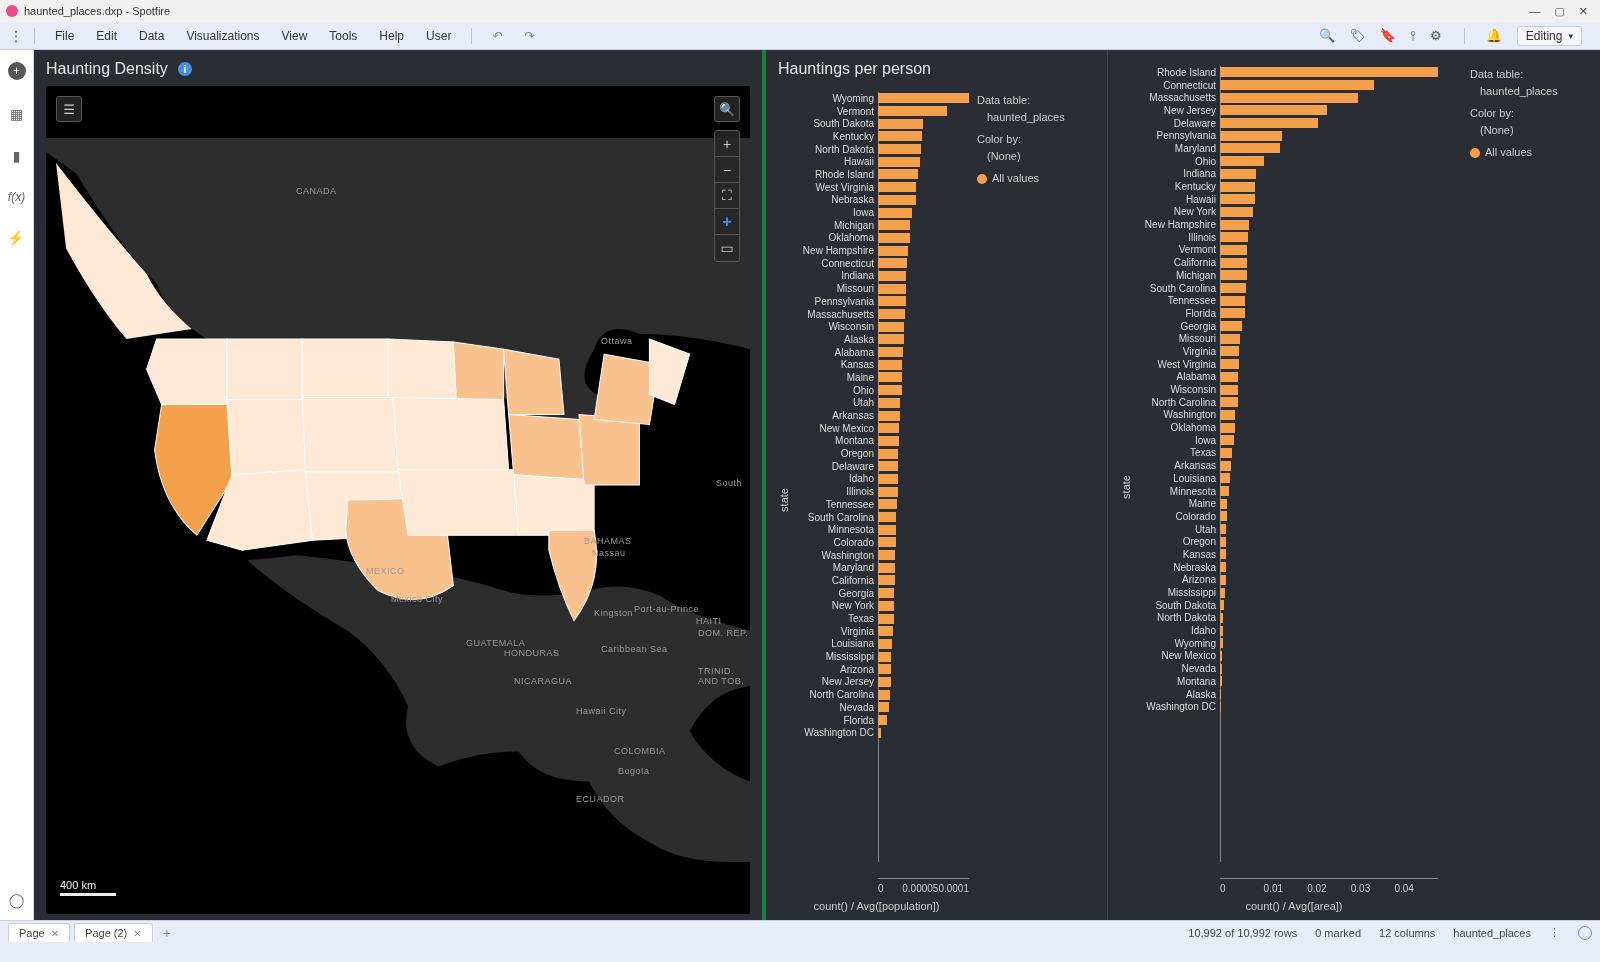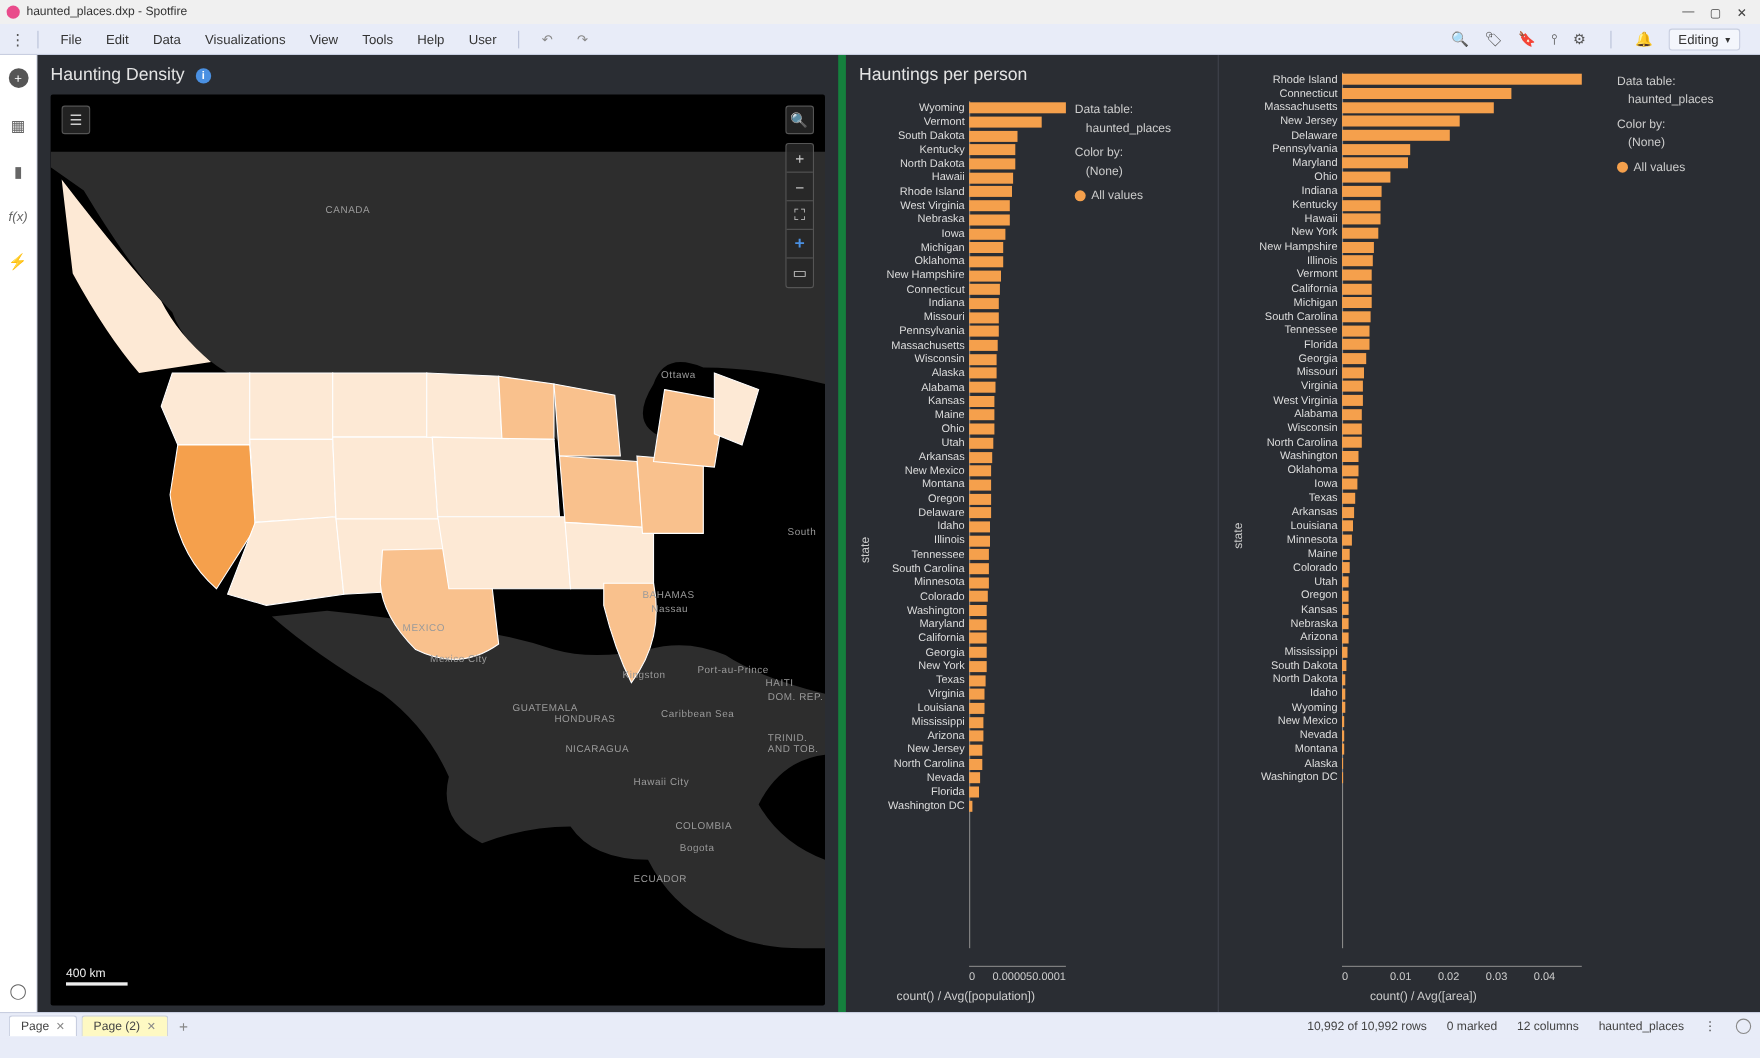--- a/index.html
+++ b/index.html
@@ -15,21 +15,21 @@
 .menubar .right .ico{cursor:pointer}
 .menubar .edit-mode{display:flex;align-items:center;gap:6px;font-size:12px;color:#333;padding:2px 8px;border:1px solid #c8cee0;border-radius:3px;background:#f4f6fc}
 .work{display:flex;height:870px}
 .lrail{width:34px;background:#fff;border-right:1px solid #d8dcec;display:flex;flex-direction:column;align-items:center;padding-top:12px;gap:26px;color:#666;font-size:14px}
 .lrail .plus{width:18px;height:18px;border-radius:50%;background:#555;color:#fff;display:flex;align-items:center;justify-content:center;font-size:12px}
 .lrail .fx{font-style:italic;font-size:12px}
 .lrail .spacer{flex:1}
 .canvas{flex:1;background:#2a2d33;display:flex;position:relative}
 .panel{display:flex;flex-direction:column;padding:10px 12px 6px 12px;position:relative}
 .panel.map{flex:0 0 728px}
-.panel.c1{flex:0 0 345px;border-left:7px solid #15803d}
+.panel.c1{flex:0 0 345px;border-left:4px solid #15803d}
 .panel.c2{flex:1;border-left:1px solid #40444c}
 .p-title{color:#e4e4e4;font-size:16px;font-weight:400;margin-bottom:8px;display:flex;align-items:center;gap:10px}
 .p-title .info{width:14px;height:14px;border-radius:50%;background:#4a90e2;color:#fff;font-size:10px;display:flex;align-items:center;justify-content:center;font-weight:bold}
 .mapbox{flex:1;background:#000;position:relative;border-radius:2px;overflow:hidden}
 .map-layers{position:absolute;top:10px;left:10px;width:26px;height:26px;background:rgba(40,40,40,.85);border:1px solid #555;border-radius:3px;display:flex;align-items:center;justify-content:center;color:#ccc;font-size:13px}
 .map-search{position:absolute;top:10px;right:10px;width:26px;height:26px;background:rgba(40,40,40,.85);border:1px solid #555;border-radius:3px;display:flex;align-items:center;justify-content:center;color:#ccc;font-size:13px}
 .map-ctrls{position:absolute;top:44px;right:10px;width:26px;background:rgba(40,40,40,.85);border:1px solid #555;border-radius:3px;display:flex;flex-direction:column}
 .map-ctrls div{height:26px;display:flex;align-items:center;justify-content:center;color:#ccc;font-size:14px;border-bottom:1px solid #555;cursor:pointer}
 .map-ctrls div:last-child{border-bottom:none}
 .map-ctrls .blue{color:#4a90e2;font-size:16px;font-weight:bold}
@@ -51,21 +51,21 @@
 .panel.c2 .xaxis{left:100px;right:150px}
 .xaxis span{flex:1;text-align:left}
 .xaxt{position:absolute;bottom:2px;left:0;right:120px;text-align:center;color:#ccc;font-size:11px}
 .legend{position:absolute;top:6px;right:6px;width:112px;color:#ccc;font-size:11px;line-height:1.5}
 .legend .sw{display:inline-block;width:10px;height:10px;background:#f5a04c;border-radius:50%;margin-right:5px;vertical-align:middle}
 .vline{position:absolute;top:6px;bottom:52px;width:1px;background:#888}
 .panel.c1 .vline{left:100px}
 .panel.c2 .vline{left:100px}
 .statusbar{height:24px;background:#e8ecf8;border-top:1px solid #c8cee0;display:flex;align-items:center;font-size:11px;color:#444;padding:0 8px}
 .statusbar .tab{padding:3px 10px;background:#fff;border:1px solid #c8cee0;border-bottom:none;border-radius:3px 3px 0 0;margin-right:4px;display:flex;align-items:center;gap:6px}
-.statusbar .tab.inactive{background:#fef9c3}
+.statusbar .tab.inactive{background:#ffffff}
 .statusbar .tab .x{color:#888;font-size:10px}
 .statusbar .newtab{color:#888;font-size:14px;padding:0 6px;cursor:pointer}
 .statusbar .right{margin-left:auto;display:flex;gap:18px;align-items:center}
 .statusbar .globe{width:14px;height:14px;border:1px solid #888;border-radius:50%}
 </style>
 </head>
 <body>
 
 <div class="titlebar">
   <div class="spot-icon"></div>
@@ -157,21 +157,21 @@
         <div class="maplabel" style="top:100px;left:250px">CANADA</div>
         <div class="maplabel" style="top:250px;left:555px">Ottawa</div>
         <div class="maplabel" style="top:480px;left:320px">MEXICO</div>
         <div class="maplabel" style="top:508px;left:345px">Mexico City</div>
         <div class="maplabel" style="top:450px;left:538px">BAHAMAS</div>
         <div class="maplabel" style="top:462px;left:546px">Nassau</div>
         <div class="maplabel" style="top:552px;left:420px">GUATEMALA</div>
         <div class="maplabel" style="top:562px;left:458px">HONDURAS</div>
         <div class="maplabel" style="top:590px;left:468px">NICARAGUA</div>
         <div class="maplabel" style="top:558px;left:555px">Caribbean Sea</div>
-        <div class="maplabel" style="top:522px;left:520px">Kingston</div>
+        <div class="maplabel" style="top:522px;left:548px">Kingston</div>
         <div class="maplabel" style="top:518px;left:588px">Port-au-Prince</div>
         <div class="maplabel" style="top:620px;left:530px">Hawaii City</div>
         <div class="maplabel" style="top:660px;left:568px">COLOMBIA</div>
         <div class="maplabel" style="top:680px;left:572px">Bogota</div>
         <div class="maplabel" style="top:708px;left:530px">ECUADOR</div>
         <div class="maplabel" style="top:530px;left:650px">HAITI</div>
         <div class="maplabel" style="top:542px;left:652px">DOM. REP.</div>
         <div class="maplabel" style="top:580px;left:652px">TRINID. AND TOB.</div>
         <div class="maplabel" style="top:392px;left:670px">South</div>
         <div class="map-layers">☰</div>

